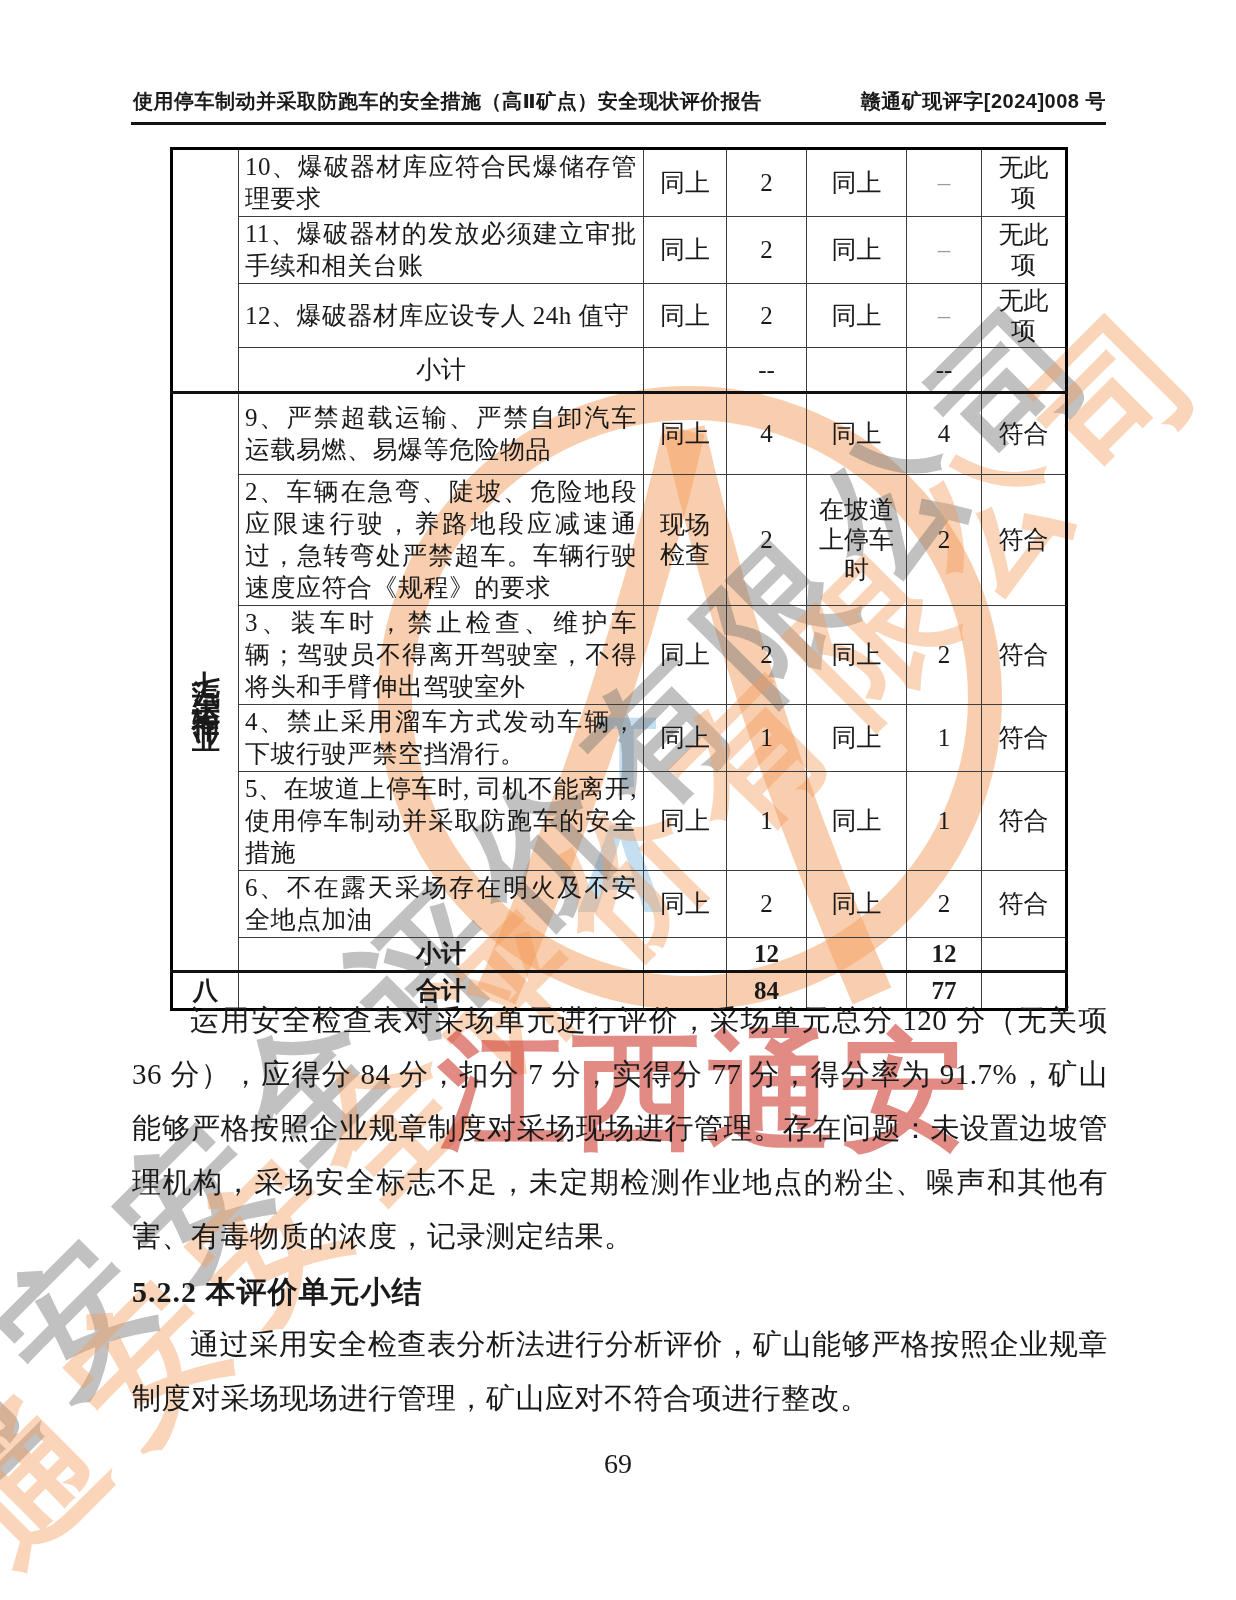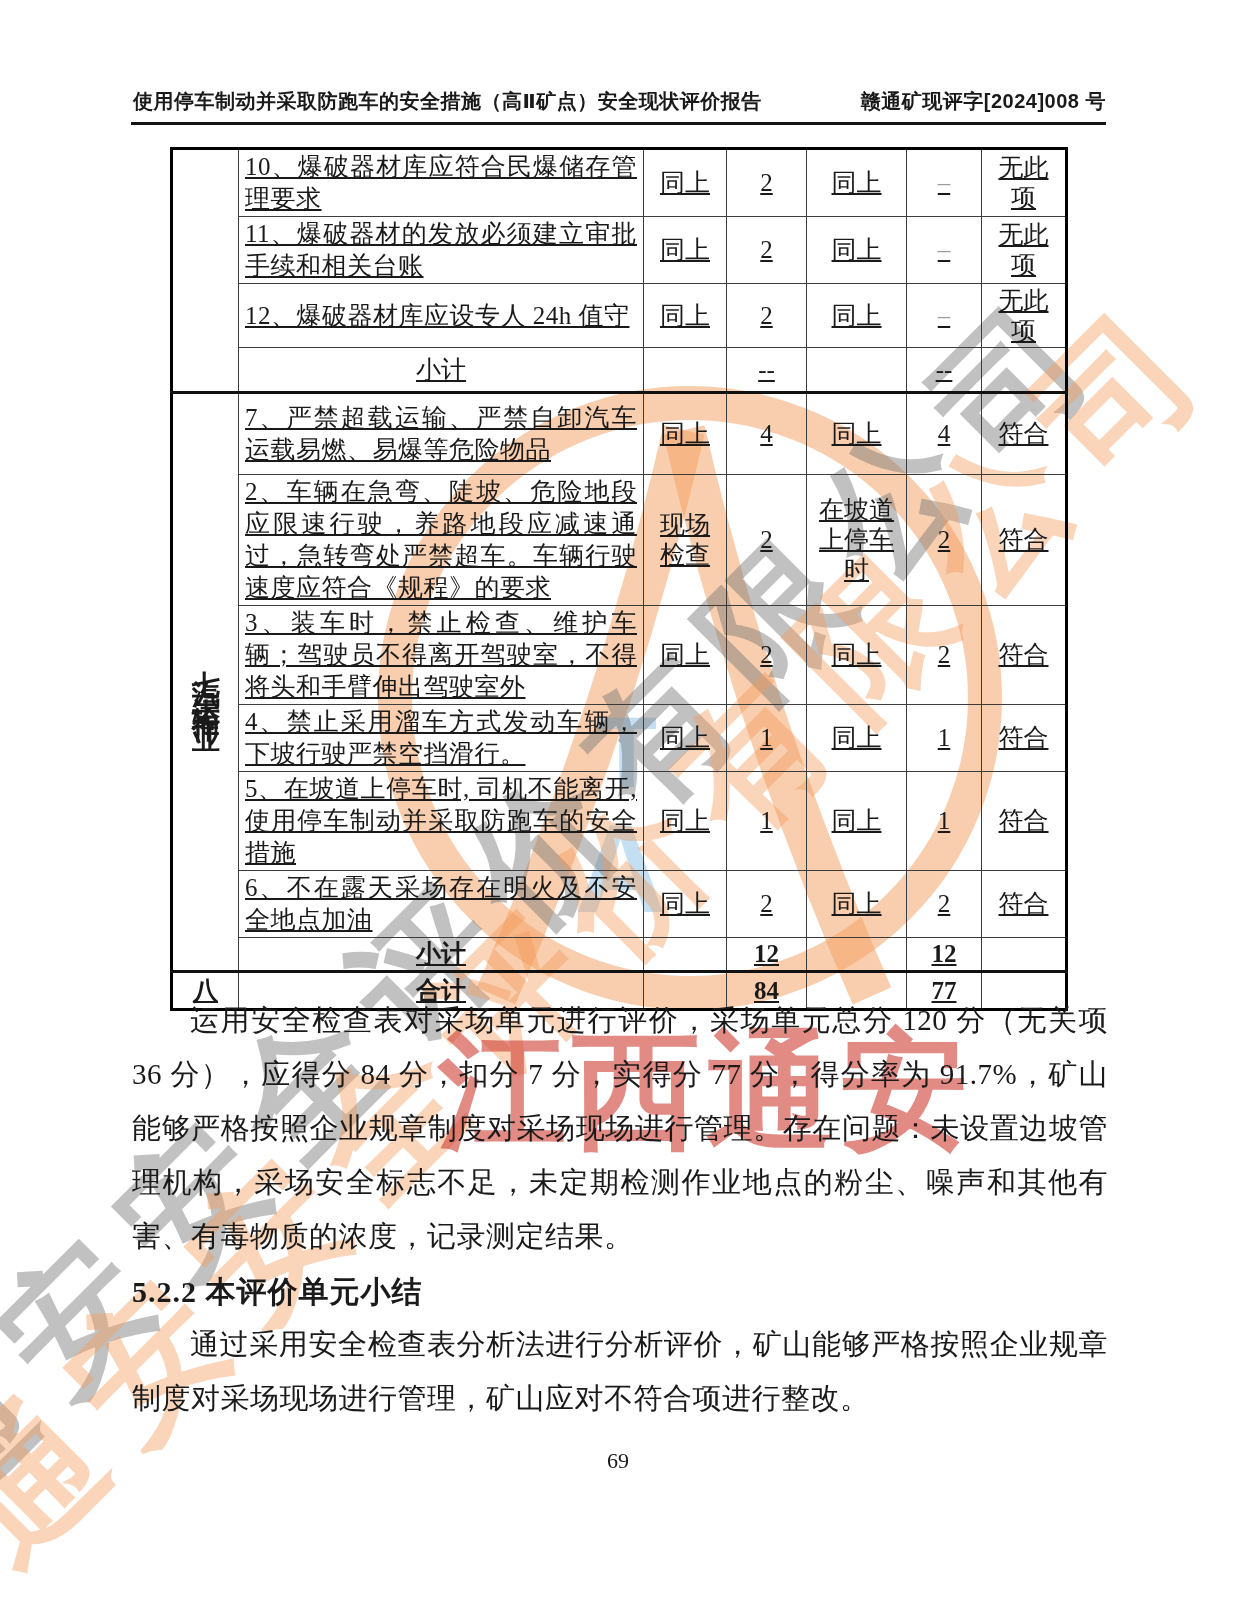--- a/index.html
+++ b/index.html
@@ -24,39 +24,39 @@
   
   .header { position:absolute; z-index:1; left:133px; top:88px; width:973px;
             display:flex; justify-content:space-between; align-items:flex-end;
             font-family:"Liberation Sans","DejaVu Sans",sans-serif;
             font-weight:bold; font-size:20px; letter-spacing:0.5px; }
   .header-rule { position:absolute; z-index:1; left:131px; top:122px; width:975px;
                  height:3px; background:#141414; }
   
   table.eval { position:absolute; z-index:1; left:170px; top:147px; width:895px;
                border-collapse:collapse; table-layout:fixed;
-               border:3px solid #000; font-size:25px; background:transparent;text-decoration:underline; }
+               border:3px solid #000; font-size:25px; background:transparent; }
   table.eval td { border:1px solid #3c3c3c; padding:1px 6px; vertical-align:middle;
                   overflow:hidden; }
   td.desc { text-align:left; line-height:32px; letter-spacing:0.5px; text-align:justify; }
   td.ctr  { text-align:center; line-height:30px; }
   tr.thick td { border-top:3px solid #111; }
   td.dash { color:#9a9a9a; }
   tr.bold td { font-weight:bold; }
   td.sec-cell { text-align:center; font-weight:bold; }
   .v-text { writing-mode:vertical-lr; text-orientation:upright; display:inline-block;
             font-size:28px; font-weight:bold; letter-spacing:9px; line-height:1.15; }
   
   .body-copy { position:absolute; z-index:1; left:132px; top:993px; width:976px; }
   .body-copy p { margin:0; font-size:29px; line-height:54px; text-indent:2em;
                  text-align:justify; letter-spacing:0.5px; }
   .body-copy h3 { margin:4px 0 0 0; font-size:30px; line-height:50px;
                   font-weight:bold; letter-spacing:1px; }
   .pageno { position:absolute; z-index:1; left:0; top:1448px; width:100%;
-            text-align:center; font-size:22px; }
+            text-align:center; font-size:28px; }
 </style>
 </head>
 <body>
 
 <div class="page">
 
   <div>
     <svg class="wm wm-logo" viewBox="0 0 624 624" xmlns="http://www.w3.org/2000/svg">
       <circle cx="312" cy="312" r="295" fill="none" stroke="rgba(243,158,94,0.50)" stroke-width="34"></circle>
       <path d="M306,44 Q240,330 118,610" fill="none" stroke="rgba(243,158,94,0.50)" stroke-width="42"></path>
@@ -117,21 +117,21 @@
         <td class="ctr">--</td>
         <td class="ctr"></td>
         <td class="ctr">--</td>
         <td class="ctr"></td>
       </tr>
 
       <tr class="thick" style="height:82px">
         <td class="sec-cell" rowspan="7">
           <span class="v-text"><span>七</span><span>汽车运输作业</span></span>
         </td>
-        <td class="desc">7、严禁超载运输、严禁自卸汽车运载易燃、易爆等危险物品</td>
+        <td class="desc">9、严禁超载运输、严禁自卸汽车运载易燃、易爆等危险物品</td>
         <td class="ctr">同上</td>
         <td class="ctr">4</td>
         <td class="ctr">同上</td>
         <td class="ctr">4</td>
         <td class="ctr">符合</td>
       </tr>
       <tr style="height:127px">
         <td class="desc">2、车辆在急弯、陡坡、危险地段应限速行驶，养路地段应减速通过，急转弯处严禁超车。车辆行驶速度应符合《规程》的要求</td>
         <td class="ctr">现场检查</td>
         <td class="ctr">2</td>

